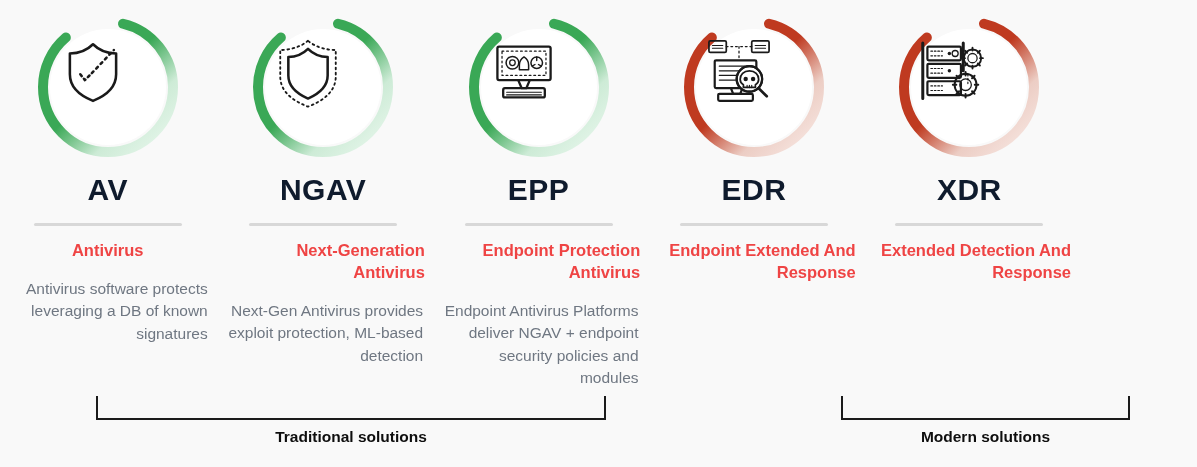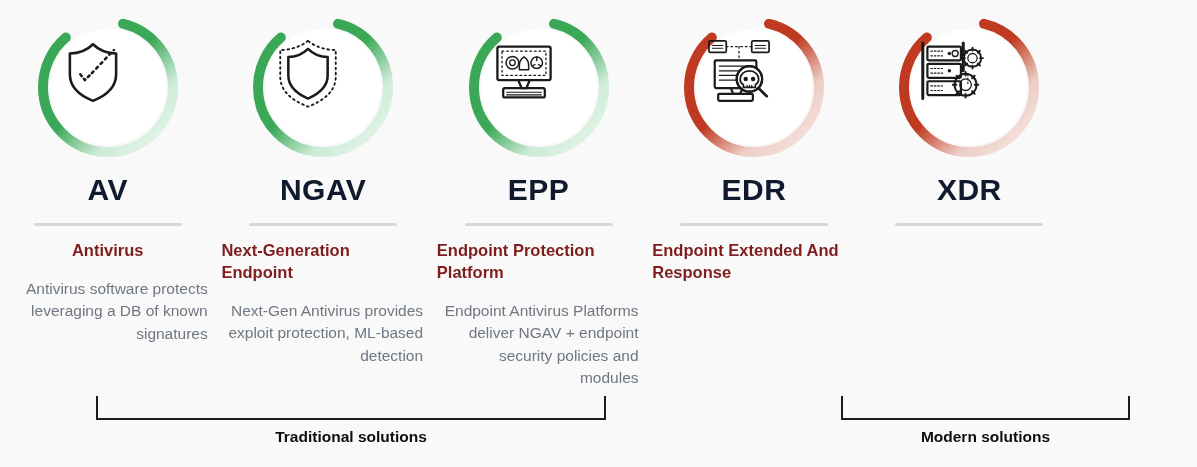--- a/index.html
+++ b/index.html
@@ -44,21 +44,21 @@
     line-height: 1;
   }
   .divider {
     margin-top: 18px;
     width: 148px; height: 3px;
     background: #d8d8d8; border-radius: 2px;
   }
   .full-name {
     margin-top: 14px;
     font-size: 16.5px; font-weight: bold;
-    color: #7f1d1d; text-align: left; line-height: 1.33;
+    color: #ef4444; text-align: right; line-height: 1.33;
     max-width: 210px;
   }
   .desc {
     margin-top: 16px;
     font-size: 15.5px; font-weight: 400;
     color: #6f7782; text-align: right; line-height: 1.45;
     max-width: 200px;
   }
 
   .brackets { position: absolute; left: 16px; top: 396px; width: 1197px; height: 71px; }
@@ -130,21 +130,21 @@
         </svg>
         <div class="icon-holder">
           <svg viewBox="0 0 64 64" fill="none" stroke="#1a1a1a" stroke-width="2.2" stroke-linecap="round" stroke-linejoin="round">
             <path d="M32 12 C27 17 20 19 15 19 L15 35 C15 45 23 51 32 55 C41 51 49 45 49 35 L49 19 C44 19 37 17 32 12 Z"></path>
             <path d="M32 5 C25 11 15 13 8 13 L8 36 C8 49 19 57 32 62 C45 57 56 49 56 36 L56 13 C49 13 39 11 32 5 Z" stroke-width="1.6" stroke-dasharray="1.5 3"></path>
           </svg>
         </div>
       </div>
       <div class="acronym">NGAV</div>
       <div class="divider"></div>
-      <div class="full-name">Next-Generation Endpoint</div>
+      <div class="full-name">Next-Generation Antivirus</div>
       <div class="desc">Next-Gen Antivirus provides exploit protection, ML-based detection</div>
     </div>
 
     <div class="col">
       <div class="ring-wrap">
         <svg viewBox="0 0 150 150">
           <defs>
             <linearGradient id="gradEPP" x1="0.15" y1="0.1" x2="0.95" y2="0.95">
               <stop offset="0%" stop-color="#3aa856"></stop>
               <stop offset="42%" stop-color="#3aa856"></stop>
@@ -165,21 +165,21 @@
             <circle cx="43" cy="24" r="5" stroke-width="1.3"></circle>
             <path d="M43 19 l0 3 M39 27 l2.5 -1.5 M47 27 l-2.5 -1.5" stroke-width="1.2"></path>
             <path d="M27 39 l3 7 l4 0 l3 -7"></path>
             <rect x="14" y="46" width="36" height="8" rx="1.5"></rect>
             <path d="M17 49.5 h30 M17 51.8 h30" stroke-width="1"></path>
           </svg>
         </div>
       </div>
       <div class="acronym">EPP</div>
       <div class="divider"></div>
-      <div class="full-name">Endpoint Protection Platform</div>
+      <div class="full-name">Endpoint Protection Antivirus</div>
       <div class="desc">Endpoint Antivirus Platforms deliver NGAV + endpoint security policies and modules</div>
     </div>
 
     <div class="col">
       <div class="ring-wrap">
         <svg viewBox="0 0 150 150">
           <defs>
             <linearGradient id="gradEDR" x1="0.15" y1="0.1" x2="0.95" y2="0.95">
               <stop offset="0%" stop-color="#bf3a20"></stop>
               <stop offset="42%" stop-color="#bf3a20"></stop>
@@ -247,20 +247,21 @@
             <circle cx="48" cy="20" r="4" stroke-width="1.1"></circle>
             <path d="M48 11 v2.5 M48 26.5 v2.5 M39 20 h2.5 M54.5 20 h2.5 M41.6 13.6 l1.8 1.8 M52.6 24.6 l1.8 1.8 M54.4 13.6 l-1.8 1.8 M43.4 24.6 l-1.8 1.8" stroke-width="1.6"></path>
             <circle cx="42" cy="43" r="9.5" stroke-width="1.7"></circle>
             <circle cx="42" cy="43" r="5" stroke-width="1.1"></circle>
             <path d="M42 32 v3 M42 51 v3 M31 43 h3 M50 43 h3 M34.2 35.2 l2.2 2.2 M47.6 48.6 l2.2 2.2 M49.8 35.2 l-2.2 2.2 M36.4 48.6 l-2.2 2.2" stroke-width="1.7"></path>
           </svg>
         </div>
       </div>
       <div class="acronym">XDR</div>
       <div class="divider"></div>
+      <div class="full-name">Extended Detection And Response</div>
     </div>
 
   </div>
 
   <div class="brackets">
     <div class="bracket" id="bracket-traditional">
       <div class="tick-l"></div>
       <div class="bar"></div>
       <div class="tick-r"></div>
       <div class="blabel">Traditional solutions</div>

